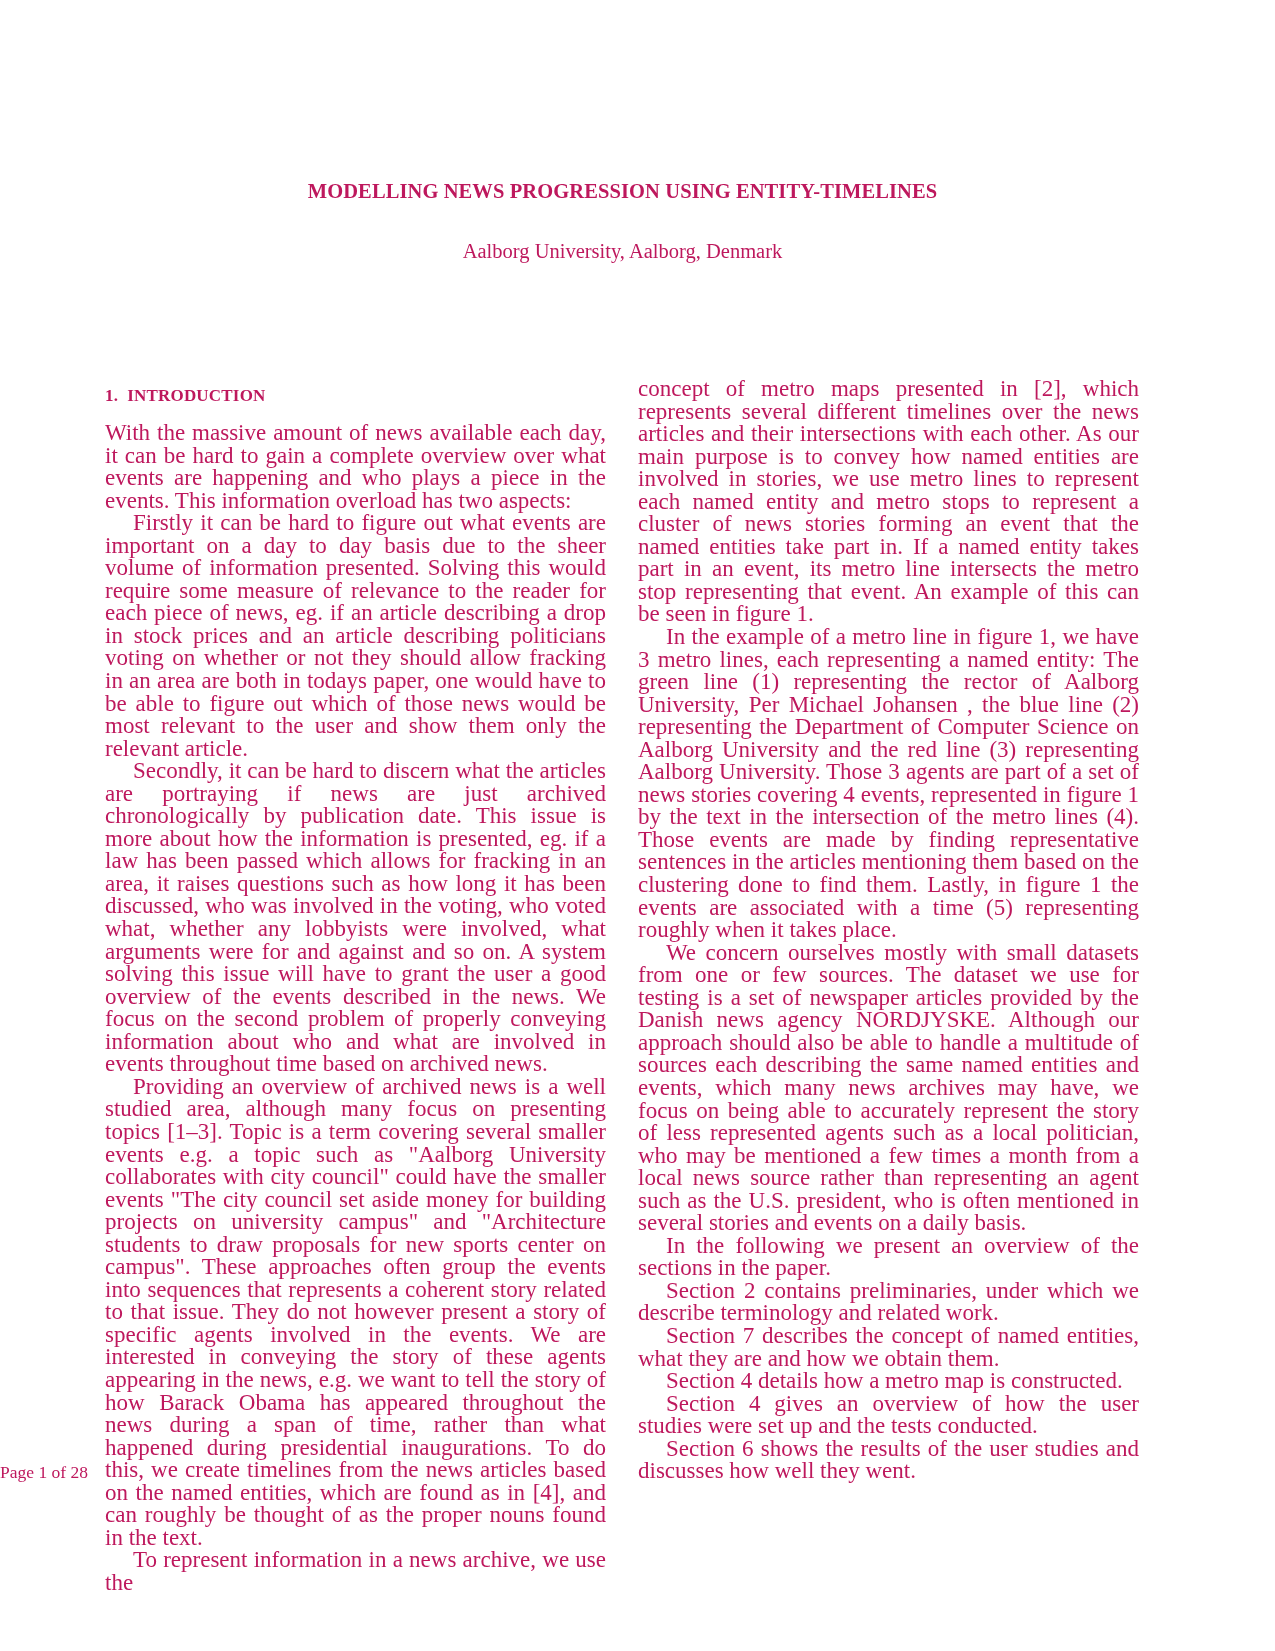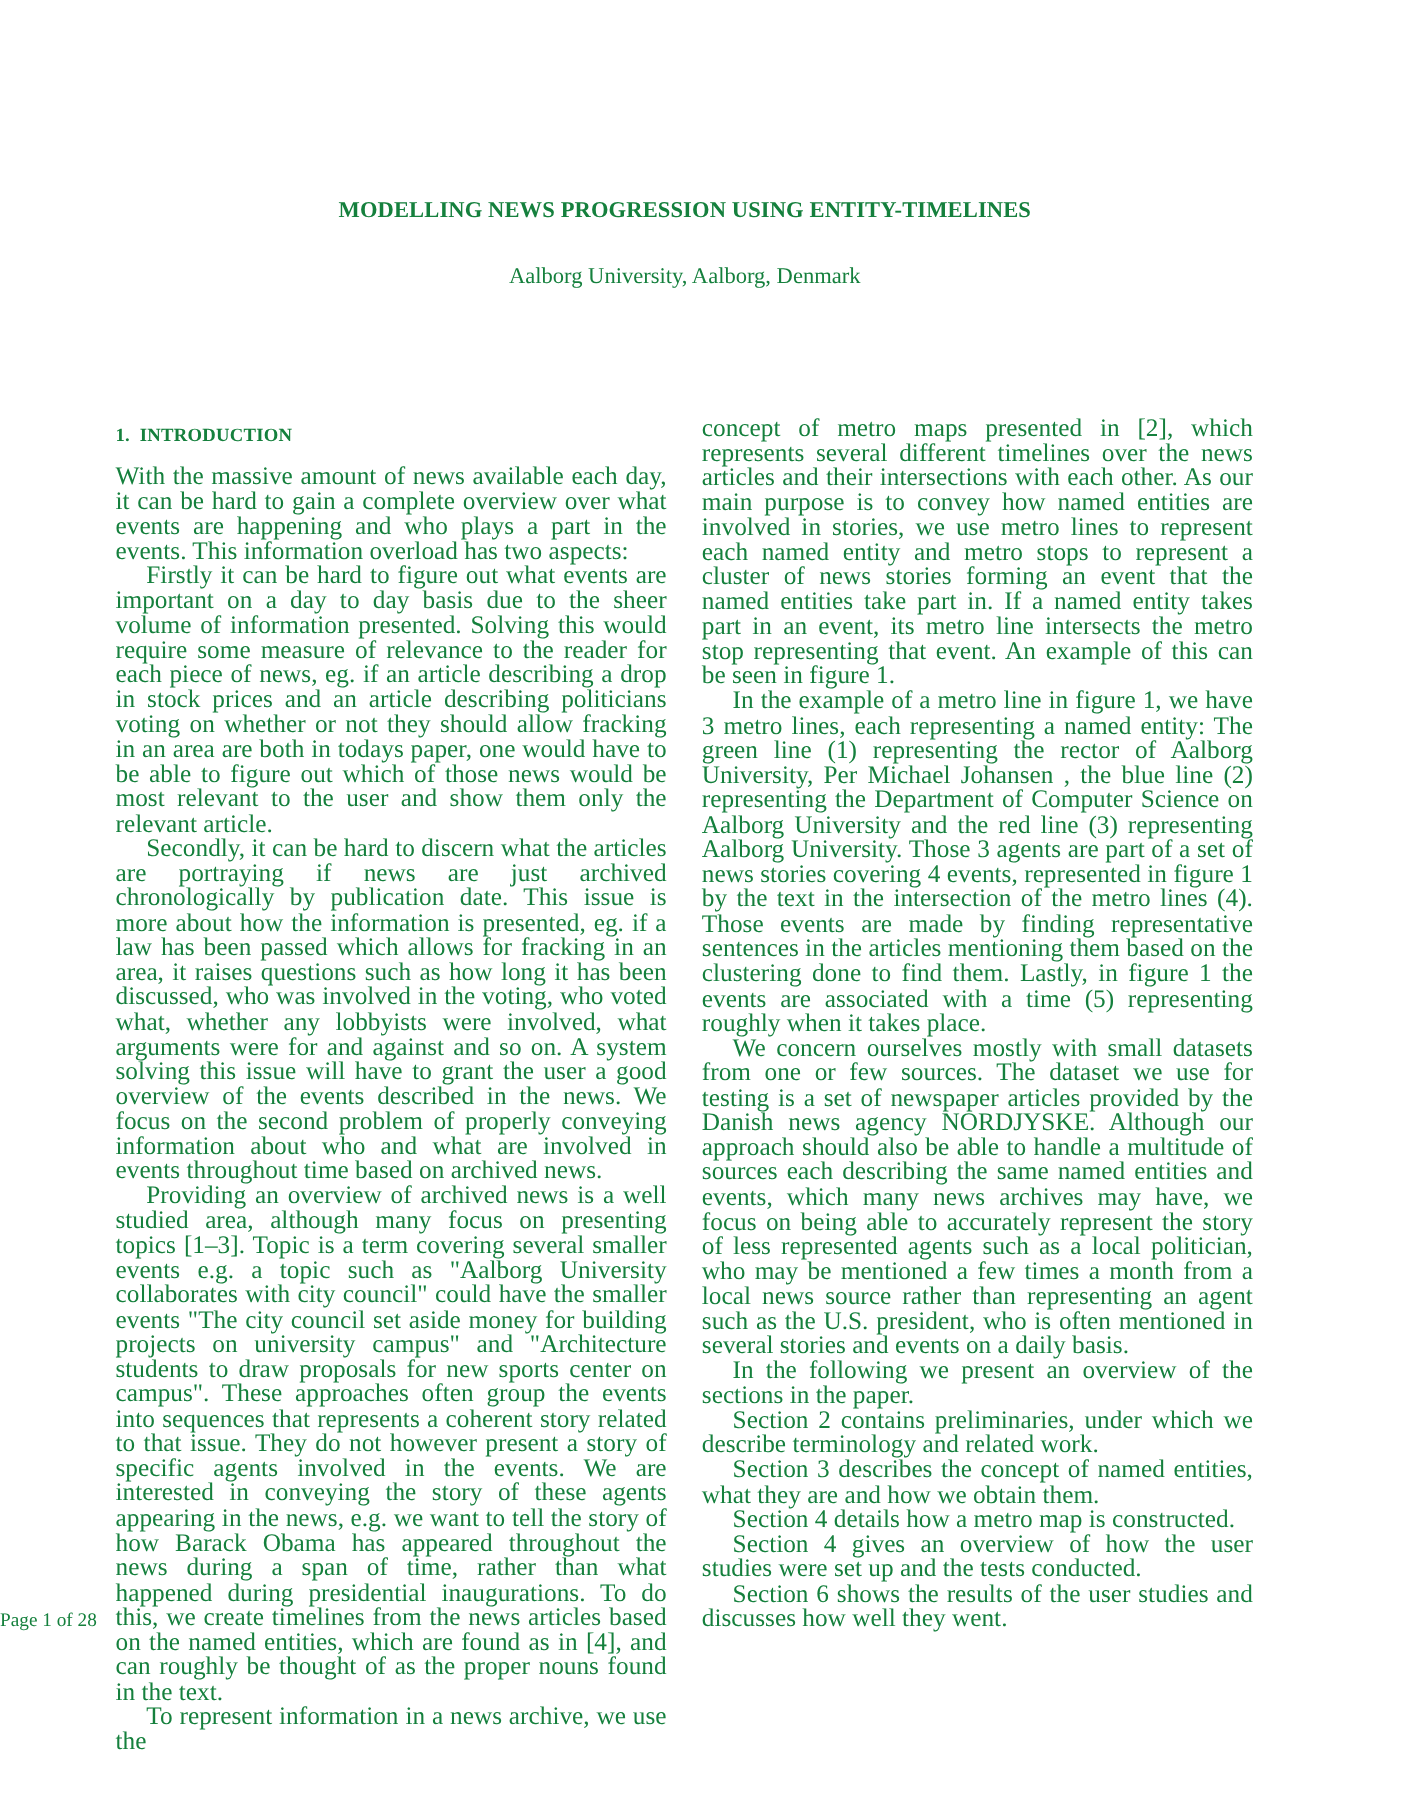--- a/index.html
+++ b/index.html
@@ -6,21 +6,21 @@
     margin: 0;
     padding: 0;
     background: #ffffff;
   }
   .page {
     position: relative;
     width: 1275px;
     height: 1651px;
     margin: 0 auto;
     background: #ffffff;
-    color: #15803d;
+    color: #be185d;
     font-family: "Liberation Serif", "DejaVu Serif", serif;
     box-sizing: border-box;
     overflow: hidden;
   }
 
   
   .title-block {
     position: absolute;
     left: 105px;
     top: 178px;
@@ -105,34 +105,34 @@
     <h1 class="paper-title">MODELLING NEWS PROGRESSION USING ENTITY-TIMELINES</h1>
     <div class="affiliation">Aalborg University, Aalborg, Denmark</div>
   </div>
 
   <div class="columns">
 
     <div class="col">
       <div class="section-heading">
         <span class="num">1.</span><span>INTRODUCTION</span>
       </div>
-      <p class="para">With the massive amount of news available each day, it can be hard to gain a complete overview over what events are happening and who plays a part in the events. This information overload has two aspects:</p>
+      <p class="para">With the massive amount of news available each day, it can be hard to gain a complete overview over what events are happening and who plays a piece in the events. This information overload has two aspects:</p>
       <p class="para indent">Firstly it can be hard to figure out what events are important on a day to day basis due to the sheer volume of information presented. Solving this would require some measure of relevance to the reader for each piece of news, eg. if an article describing a drop in stock prices and an article describing politicians voting on whether or not they should allow fracking in an area are both in todays paper, one would have to be able to figure out which of those news would be most relevant to the user and show them only the relevant article.</p>
       <p class="para indent">Secondly, it can be hard to discern what the articles are portraying if news are just archived chronologically by publication date. This issue is more about how the information is presented, eg. if a law has been passed which allows for fracking in an area, it raises questions such as how long it has been discussed, who was involved in the voting, who voted what, whether any lobbyists were involved, what arguments were for and against and so on. A system solving this issue will have to grant the user a good overview of the events described in the news. We focus on the second problem of properly conveying information about who and what are involved in events throughout time based on archived news.</p>
       <p class="para indent">Providing an overview of archived news is a well studied area, although many focus on presenting topics [1–3]. Topic is a term covering several smaller events e.g. a topic such as "Aalborg University collaborates with city council" could have the smaller events "The city council set aside money for building projects on university campus" and "Architecture students to draw proposals for new sports center on campus". These approaches often group the events into sequences that represents a coherent story related to that issue. They do not however present a story of specific agents involved in the events. We are interested in conveying the story of these agents appearing in the news, e.g. we want to tell the story of how Barack Obama has appeared throughout the news during a span of time, rather than what happened during presidential inaugurations. To do this, we create timelines from the news articles based on the named entities, which are found as in [4], and can roughly be thought of as the proper nouns found in the text.</p>
       <p class="para indent">To represent information in a news archive, we use the</p>
     </div>
 
     <div class="col">
       <p class="para">concept of metro maps presented in [2], which represents several different timelines over the news articles and their intersections with each other. As our main purpose is to convey how named entities are involved in stories, we use metro lines to represent each named entity and metro stops to represent a cluster of news stories forming an event that the named entities take part in. If a named entity takes part in an event, its metro line intersects the metro stop representing that event. An example of this can be seen in figure 1.</p>
       <p class="para indent">In the example of a metro line in figure 1, we have 3 metro lines, each representing a named entity: The green line (1) representing the rector of Aalborg University, Per Michael Johansen , the blue line (2) representing the Department of Computer Science on Aalborg University and the red line (3) representing Aalborg University. Those 3 agents are part of a set of news stories covering 4 events, represented in figure 1 by the text in the intersection of the metro lines (4). Those events are made by finding representative sentences in the articles mentioning them based on the clustering done to find them. Lastly, in figure 1 the events are associated with a time (5) representing roughly when it takes place.</p>
       <p class="para indent">We concern ourselves mostly with small datasets from one or few sources. The dataset we use for testing is a set of newspaper articles provided by the Danish news agency NORDJYSKE. Although our approach should also be able to handle a multitude of sources each describing the same named entities and events, which many news archives may have, we focus on being able to accurately represent the story of less represented agents such as a local politician, who may be mentioned a few times a month from a local news source rather than representing an agent such as the U.S. president, who is often mentioned in several stories and events on a daily basis.</p>
       <p class="para indent">In the following we present an overview of the sections in the paper.</p>
       <p class="para indent">Section 2 contains preliminaries, under which we describe terminology and related work.</p>
-      <p class="para indent">Section 3 describes the concept of named entities, what they are and how we obtain them.</p>
+      <p class="para indent">Section 7 describes the concept of named entities, what they are and how we obtain them.</p>
       <p class="para indent">Section 4 details how a metro map is constructed.</p>
       <p class="para indent">Section 4 gives an overview of how the user studies were set up and the tests conducted.</p>
       <p class="para indent">Section 6 shows the results of the user studies and discusses how well they went.</p>
     </div>
 
   </div>
 
   <div class="footer">Page 1 of 28</div>
 
 </div>

